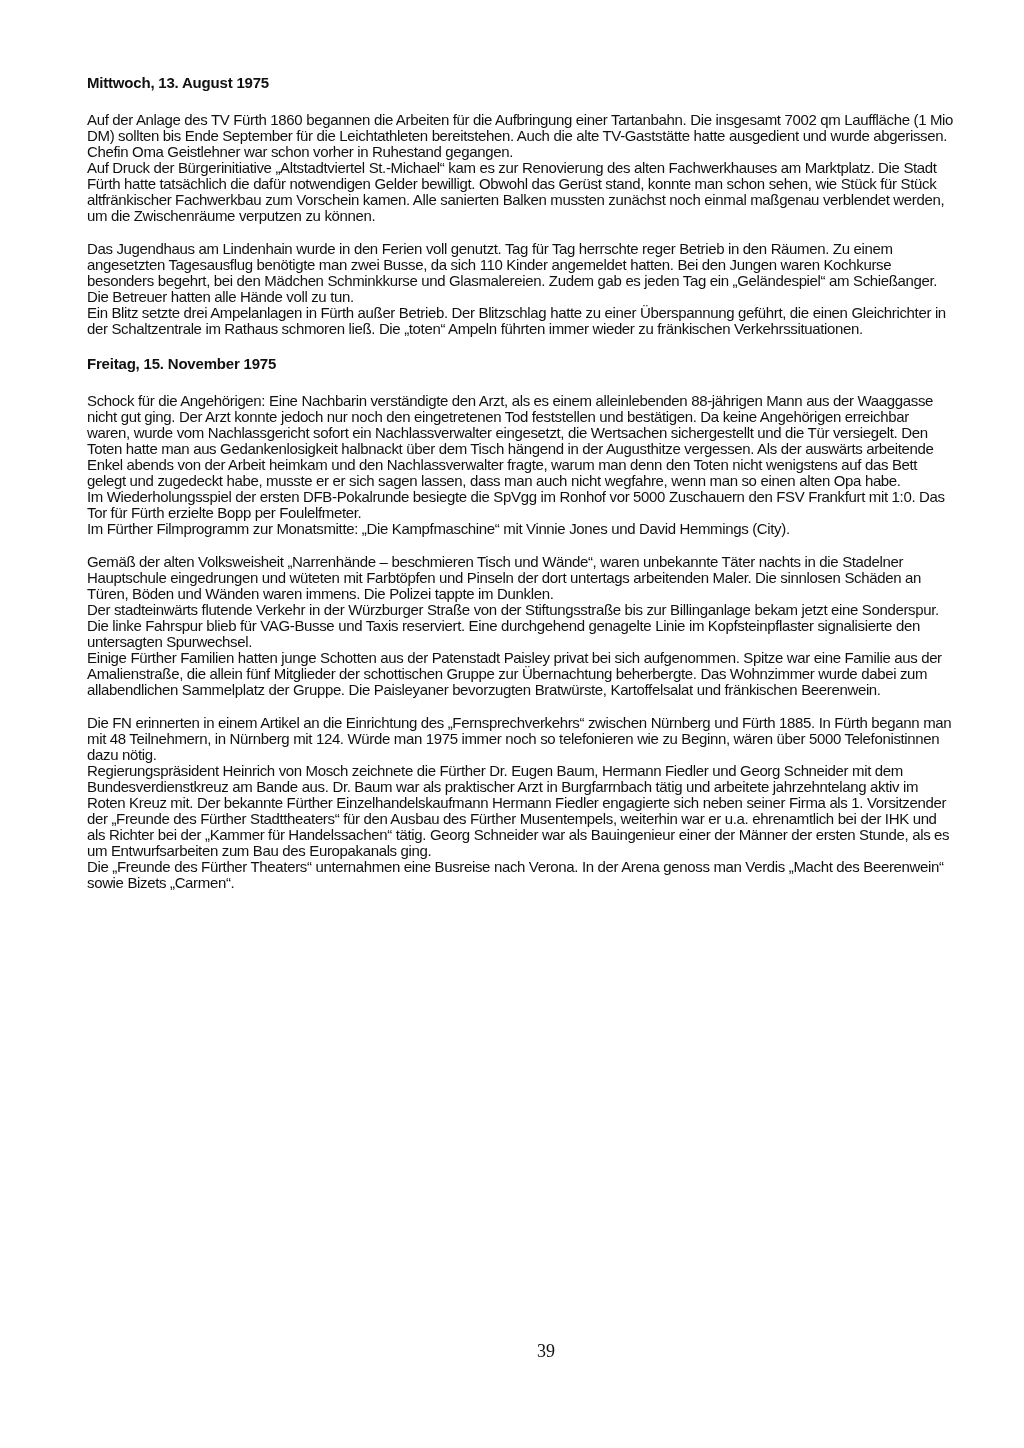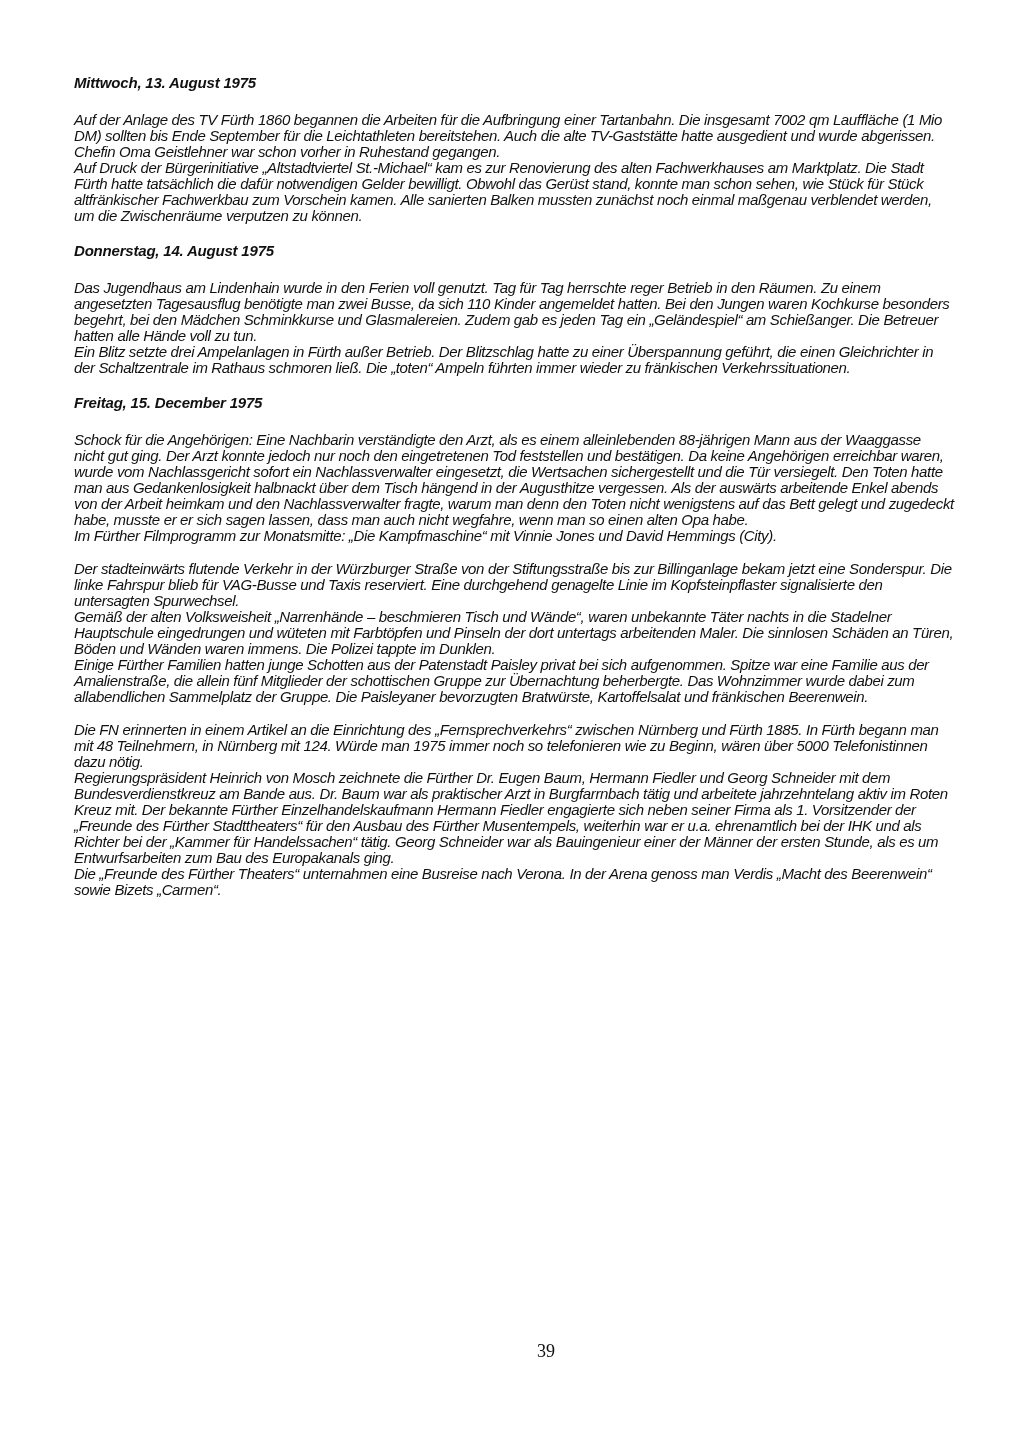--- a/index.html
+++ b/index.html
@@ -15,22 +15,21 @@
       font-family: "Liberation Sans", sans-serif;
       color: #111111;
     }
     .page {
       position: absolute;
       left: 74px;
       top: 73px;
       width: 880px;
     }
     .entry {
-      margin: 0 0 17px 0;
-      font-style: italic;
+      margin: 0 0 17px 13px;
     }
     .entry-heading {
       font-weight: bold;
       font-size: 15px;
       line-height: 20px;
       margin: 0 0 19px 0;
       letter-spacing: -0.2px;
     }
     .para {
       font-size: 15px;
@@ -56,34 +55,34 @@
 
 <div class="page">
 
   <section class="entry">
     <h2 class="entry-heading">Mittwoch, 13. August 1975</h2>
     <p class="para">Auf der Anlage des TV Fürth 1860 begannen die Arbeiten für die Aufbringung einer Tartanbahn. Die insgesamt 7002 qm Lauffläche (1 Mio DM) sollten bis Ende September für die Leichtathleten bereitstehen. Auch die alte TV-Gaststätte hatte ausgedient und wurde abgerissen. Chefin Oma Geistlehner war schon vorher in Ruhestand gegangen.</p>
     <p class="para">Auf Druck der Bürgerinitiative „Altstadtviertel St.-Michael“ kam es zur Renovierung des alten Fachwerkhauses am Marktplatz. Die Stadt Fürth hatte tatsächlich die dafür notwendigen Gelder bewilligt. Obwohl das Gerüst stand, konnte man schon sehen, wie Stück für Stück altfränkischer Fachwerkbau zum Vorschein kamen. Alle sanierten Balken mussten zunächst noch einmal maßgenau verblendet werden, um die Zwischenräume verputzen zu können.</p>
   </section>
 
   <section class="entry">
-    <h2 class="entry-heading">Donnerstag, 14. August 1975</h2>
     <p class="para">Das Jugendhaus am Lindenhain wurde in den Ferien voll genutzt. Tag für Tag herrschte reger Betrieb in den Räumen. Zu einem angesetzten Tagesausflug benötigte man zwei Busse, da sich 110 Kinder angemeldet hatten. Bei den Jungen waren Kochkurse besonders begehrt, bei den Mädchen Schminkkurse und Glasmalereien. Zudem gab es jeden Tag ein „Geländespiel“ am Schießanger. Die Betreuer hatten alle Hände voll zu tun.</p>
     <p class="para">Ein Blitz setzte drei Ampelanlagen in Fürth außer Betrieb. Der Blitzschlag hatte zu einer Überspannung geführt, die einen Gleichrichter in der Schaltzentrale im Rathaus schmoren ließ. Die „toten“ Ampeln führten immer wieder zu fränkischen Verkehrssituationen.</p>
   </section>
 
   <section class="entry">
-    <h2 class="entry-heading">Freitag, 15. December 1975</h2>
+    <h2 class="entry-heading">Freitag, 15. November 1975</h2>
     <p class="para">Schock für die Angehörigen: Eine Nachbarin verständigte den Arzt, als es einem alleinlebenden 88-jährigen Mann aus der Waaggasse nicht gut ging. Der Arzt konnte jedoch nur noch den eingetretenen Tod feststellen und bestätigen. Da keine Angehörigen erreichbar waren, wurde vom Nachlassgericht sofort ein Nachlassverwalter eingesetzt, die Wertsachen sichergestellt und die Tür versiegelt. Den Toten hatte man aus Gedankenlosigkeit halbnackt über dem Tisch hängend in der Augusthitze vergessen. Als der auswärts arbeitende Enkel abends von der Arbeit heimkam und den Nachlassverwalter fragte, warum man denn den Toten nicht wenigstens auf das Bett gelegt und zugedeckt habe, musste er er sich sagen lassen, dass man auch nicht wegfahre, wenn man so einen alten Opa habe.</p>
+    <p class="para">Im Wiederholungsspiel der ersten DFB-Pokalrunde besiegte die SpVgg im Ronhof vor 5000 Zuschauern den FSV Frankfurt mit 1:0. Das Tor für Fürth erzielte Bopp per Foulelfmeter.</p>
     <p class="para">Im Fürther Filmprogramm zur Monatsmitte: „Die Kampfmaschine“ mit Vinnie Jones und David Hemmings (City).</p>
   </section>
 
   <section class="entry">
+    <p class="para">Gemäß der alten Volksweisheit „Narrenhände – beschmieren Tisch und Wände“, waren unbekannte Täter nachts in die Stadelner Hauptschule eingedrungen und wüteten mit Farbtöpfen und Pinseln der dort untertags arbeitenden Maler. Die sinnlosen Schäden an Türen, Böden und Wänden waren immens. Die Polizei tappte im Dunklen.</p>
     <p class="para">Der stadteinwärts flutende Verkehr in der Würzburger Straße von der Stiftungsstraße bis zur Billinganlage bekam jetzt eine Sonderspur. Die linke Fahrspur blieb für VAG-Busse und Taxis reserviert. Eine durchgehend genagelte Linie im Kopfsteinpflaster signalisierte den untersagten Spurwechsel.</p>
-    <p class="para">Gemäß der alten Volksweisheit „Narrenhände – beschmieren Tisch und Wände“, waren unbekannte Täter nachts in die Stadelner Hauptschule eingedrungen und wüteten mit Farbtöpfen und Pinseln der dort untertags arbeitenden Maler. Die sinnlosen Schäden an Türen, Böden und Wänden waren immens. Die Polizei tappte im Dunklen.</p>
     <p class="para">Einige Fürther Familien hatten junge Schotten aus der Patenstadt Paisley privat bei sich aufgenommen. Spitze war eine Familie aus der Amalienstraße, die allein fünf Mitglieder der schottischen Gruppe zur Übernachtung beherbergte. Das Wohnzimmer wurde dabei zum allabendlichen Sammelplatz der Gruppe. Die Paisleyaner bevorzugten Bratwürste, Kartoffelsalat und fränkischen Beerenwein.</p>
   </section>
 
   <section class="entry">
     <p class="para">Die FN erinnerten in einem Artikel an die Einrichtung des „Fernsprechverkehrs“ zwischen Nürnberg und Fürth 1885. In Fürth begann man mit 48 Teilnehmern, in Nürnberg mit 124. Würde man 1975 immer noch so telefonieren wie zu Beginn, wären über 5000 Telefonistinnen dazu nötig.</p>
     <p class="para">Regierungspräsident Heinrich von Mosch zeichnete die Fürther Dr. Eugen Baum, Hermann Fiedler und Georg Schneider mit dem Bundesverdienstkreuz am Bande aus. Dr. Baum war als praktischer Arzt in Burgfarrnbach tätig und arbeitete jahrzehntelang aktiv im Roten Kreuz mit. Der bekannte Fürther Einzelhandelskaufmann Hermann Fiedler engagierte sich neben seiner Firma als 1. Vorsitzender der „Freunde des Fürther Stadttheaters“ für den Ausbau des Fürther Musentempels, weiterhin war er u.a. ehrenamtlich bei der IHK und als Richter bei der „Kammer für Handelssachen“ tätig. Georg Schneider war als Bauingenieur einer der Männer der ersten Stunde, als es um Entwurfsarbeiten zum Bau des Europakanals ging.</p>
     <p class="para">Die „Freunde des Fürther Theaters“ unternahmen eine Busreise nach Verona. In der Arena genoss man Verdis „Macht des Beerenwein“ sowie Bizets „Carmen“.</p>
   </section>
 
 </div>

